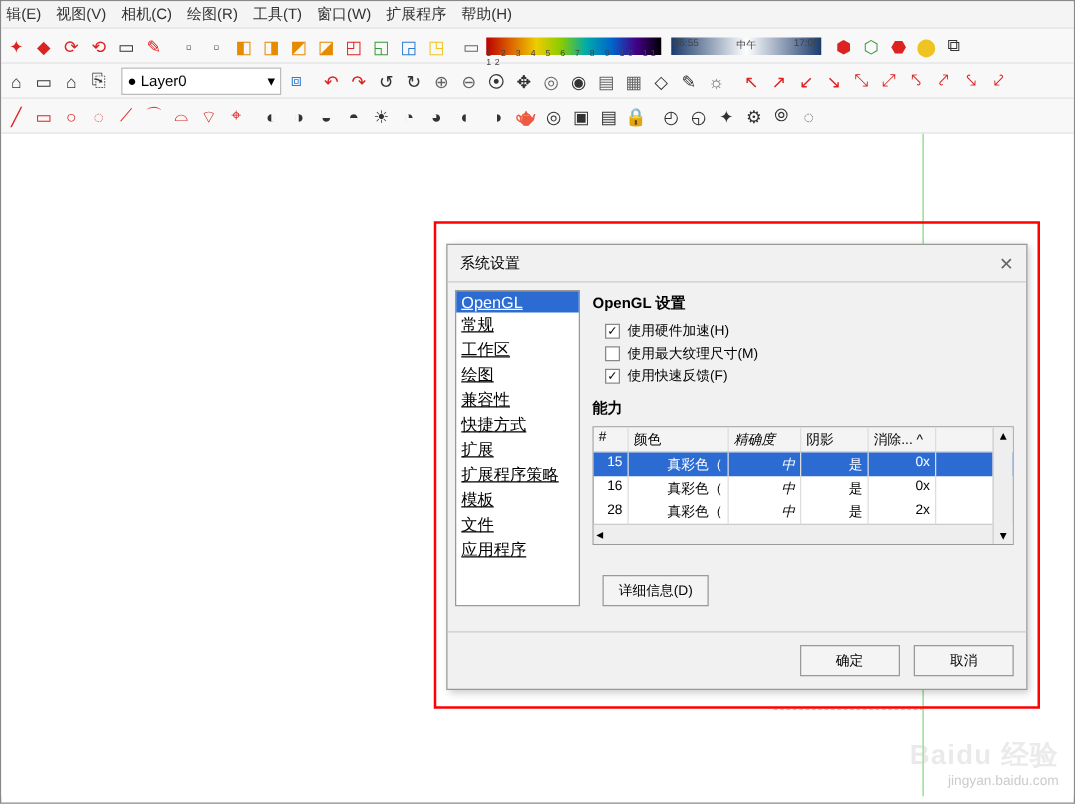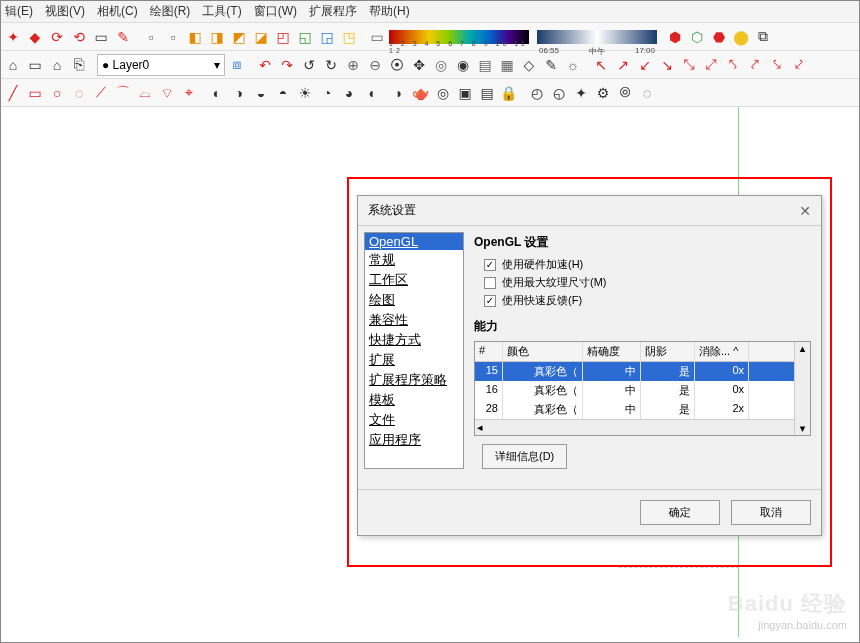--- a/index.html
+++ b/index.html
@@ -12,21 +12,21 @@
 .ticon { width: 20px; height: 20px; display: inline-flex; align-items: center; justify-content: center; font-size: 14px; border-radius: 2px; }
 .sep { width: 4px; }
 
 .red { color: #d22; } .orange { color: #e68a00; } .green { color: #3a9b3a; } .blue { color: #2b7bd4; } .yellow { color: #f0c420; } .gray { color: #666; } .dark { color: #333; }
 
 .layer-select { height: 22px; width: 128px; border: 1px solid #bbb; background: #fff; padding: 0 4px; display: flex; align-items: center; justify-content: space-between; }
 
 .gradient { width: 140px; height: 14px; background: linear-gradient(90deg,#b00,#d60,#ec0,#8c0,#0aa,#06c,#408,#000); position: relative; }
 .gradient-nums { position:absolute; bottom:-10px; left:0; font-size:7px; color:#444; letter-spacing:3px; }
 .timegrad { width: 120px; height: 14px; background: linear-gradient(90deg,#1b3b6b,#fff,#1b3b6b); position: relative; }
-.timegrad span { position:absolute; top:0; font-size:8px; color:#444;margin-top:16px; }
+.timegrad span { position:absolute; top:0; font-size:8px; color:#444; }
 
 .canvas { position: relative; width: 100%; height: 530px; background: #fff; }
 .axis-v { position:absolute; right:120px; top:0; width:1px; height:100%; background:#4c4; opacity:0.7; }
 .axis-v2 { position:absolute; right:120px; top:460px; width:120px; height:1px; border-top:1px dashed #ccc; }
 
 .redbox { position:absolute; left:346px; top:70px; width:485px; height:390px; border: 2px solid #f00; }
 
 .dialog { position:absolute; left:356px; top:88px; width:465px; background:#f1f1f1; border:1px solid #999; box-shadow:2px 2px 6px rgba(0,0,0,0.2); }
 .dlg-title { padding:6px 10px; font-size:12px; display:flex; justify-content:space-between; align-items:center; border-bottom:1px solid #ccc; }
 .dlg-close { font-size:14px; color:#666; cursor:pointer; }
@@ -35,21 +35,21 @@
 .dlg-sidebar div { padding:1px 4px; font-size:13px; cursor:default;text-decoration:underline; }
 .dlg-sidebar div.selected { background:#2b6bd2; color:#fff; }
 .dlg-main { flex:1; padding:6px 10px 6px 4px; }
 .dlg-main h4 { font-size:12px; font-weight:bold; margin:2px 0 6px; }
 .dlg-main .chk { display:flex; align-items:center; gap:6px; margin:3px 0 3px 10px; font-size:11px; }
 .chkbox { width:12px; height:12px; border:1px solid #888; display:inline-flex; align-items:center; justify-content:center; font-size:10px; background:#fff; }
 
 .table { border:1px solid #999; background:#fff; margin-top:4px; font-size:11px; position:relative; }
 .table-head { display:flex; background:#f4f4f4; border-bottom:1px solid #ccc; }
 .table-head div, .table-row div { padding:2px 4px; border-right:1px solid #ddd; }
-.col-n{width:28px;} .col-c{width:80px;} .col-p{width:58px;} .col-s{width:54px;} .col-x{width:54px;}
+.col-n{width:28px;} .col-c{width:80px;} .col-p{width:58px;font-style:italic;} .col-s{width:54px;} .col-x{width:54px;}
 .table-row { display:flex;text-align:right; }
 .table-row.selected { background:#2b6bd2; color:#fff; }
 .table-scroll { position:absolute; right:0; top:0; bottom:0; width:16px; background:#eee; border-left:1px solid #ccc; display:flex; flex-direction:column; justify-content:space-between; align-items:center; }
 .table-bottom-scroll { height:16px; background:#eee; border-top:1px solid #ccc; display:flex; justify-content:space-between; align-items:center; padding:0 2px; }
 
 .btn { display:inline-block; min-width:80px; padding:4px 12px; background:#f4f4f4; border:1px solid #999; font-size:11px; text-align:center; cursor:pointer; margin-left:8px; }
 .dlg-footer { padding:10px; text-align:right; border-top:1px solid #ccc; margin-top:14px; }
 
 .watermark { position:absolute; right:12px; bottom:6px; color:#ccc; font-size:11px; text-align:right; }
 .watermark .big { font-size:22px; font-weight:bold; opacity:0.4; letter-spacing:1px; }
@@ -252,21 +252,21 @@
           </div>
           <div class="table-scroll">
             <span>▴</span>
             <span>▾</span>
           </div>
           <div class="table-bottom-scroll">
             <span>◂</span>
             <span>▸</span>
           </div>
         </div>
-        <div style="margin-top:8px">
+        <div style="margin-top:24px">
           <span class="btn">详细信息(D)</span>
         </div>
       </div>
     </div>
     <div class="dlg-footer">
       <span class="btn">确定</span>
       <span class="btn">取消</span>
     </div>
   </div>
 

